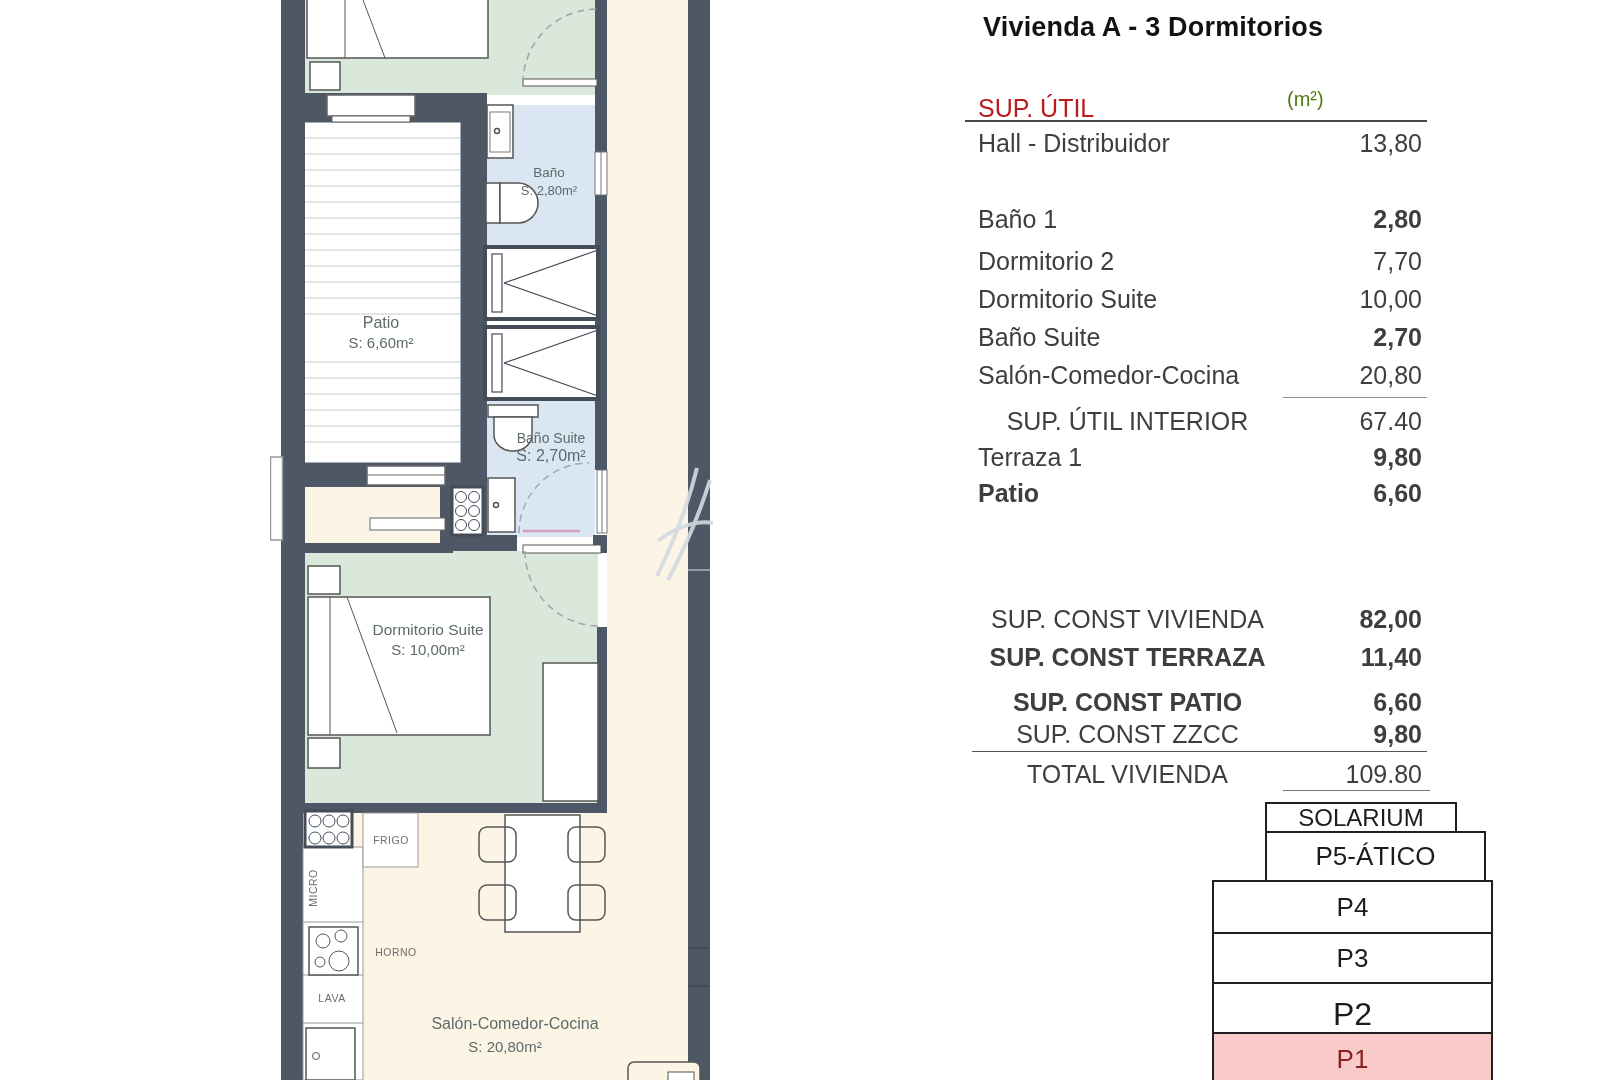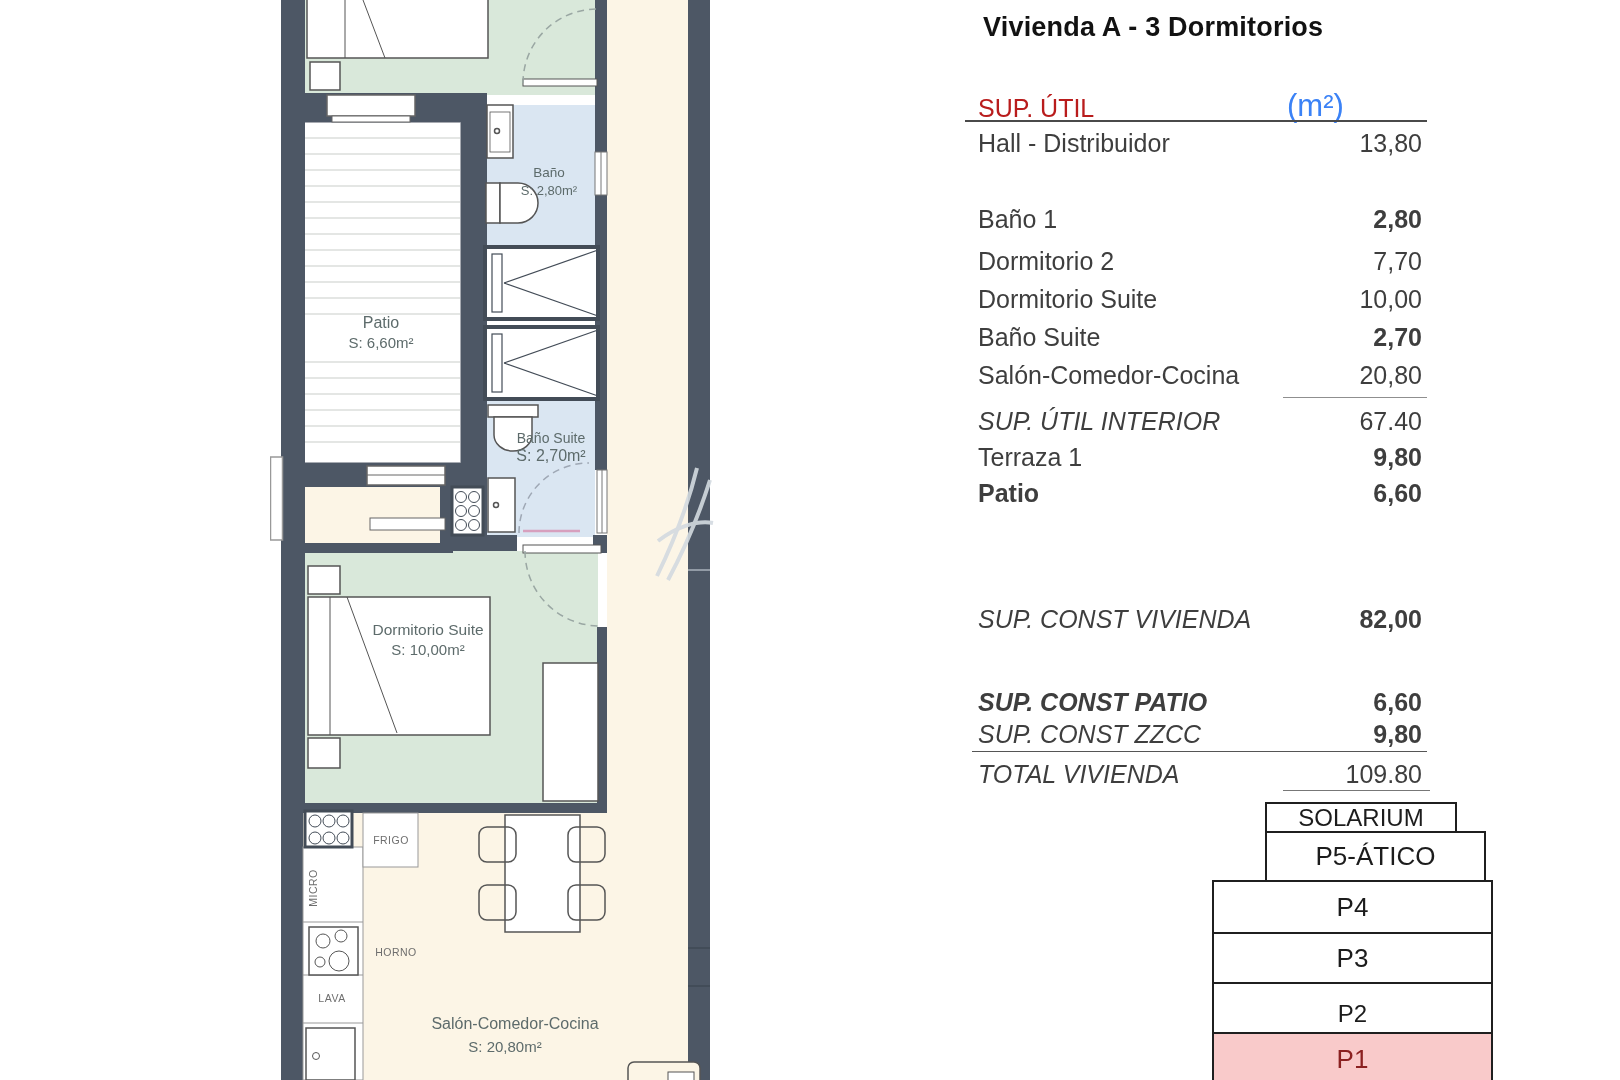--- a/index.html
+++ b/index.html
@@ -2,25 +2,25 @@
 <html><head>
 <meta charset="utf-8">
 <style>
   html,body{margin:0;padding:0;background:#fff;}
   #app{position:relative;width:1620px;height:1080px;overflow:hidden;background:#fff;
        font-family:"Liberation Sans",sans-serif;color:#3e3e3e;}
   .abs{position:absolute;}
   
   .title{position:absolute;left:983px;top:12px;font-size:27px;font-weight:bold;color:#121212;letter-spacing:0.2px;}
   .hdr-label{position:absolute;left:978px;top:94px;font-size:25px;color:#b91c1c;}
-  .hdr-unit{position:absolute;left:1287px;top:88px;font-size:31px;color:#3b82f6;}
+  .hdr-unit{position:absolute;left:1287px;top:88px;font-size:20px;color:#4d7c0f;}
   .hdr-line{position:absolute;left:965px;top:120px;width:462px;border-top:2px solid #4a4a4a;}
   .t-row{position:absolute;left:978px;width:444px;height:30px;font-size:25px;line-height:30px;}
   .t-row .lab{position:absolute;left:0;top:0;white-space:nowrap;}
-  .t-row .lab.ralign{width:299px;text-align:left;font-style:italic;}
+  .t-row .lab.ralign{width:299px;text-align:center;}
   .t-row .val{position:absolute;right:0;top:0;text-align:right;}
   .bold{font-weight:bold;}
   .interior-line{position:absolute;left:1283px;top:397px;width:144px;border-top:1.5px solid #8f8f8f;}
   .total-divider{position:absolute;left:972px;top:751px;width:455px;border-top:1.5px solid #555;}
   .total-underline{position:absolute;left:1283px;top:790px;width:147px;border-top:1.5px solid #777;}
   
   .lvl{position:absolute;border:2px solid #1f1f1f;background:#fff;color:#1c1c1c;
        font-size:25px;display:flex;align-items:center;justify-content:center;box-sizing:border-box;}
   .lvl.pink{background:#f9caca;color:#8b2121;}
   
@@ -274,35 +274,39 @@
   </div>
   <div class="t-row" style="top:478px;">
     <span class="lab bold">Patio</span>
     <span class="val bold">6,60</span>
   </div>
 
   <div class="t-row" style="top:604px;">
     <span class="lab ralign">SUP. CONST VIVIENDA</span>
     <span class="val bold">82,00</span>
   </div>
+  <div class="t-row" style="top:642px;">
+    <span class="lab ralign bold">SUP. CONST TERRAZA</span>
+    <span class="val bold">11,40</span>
+  </div>
   <div class="t-row" style="top:680px;margin-top:7px;">
     <span class="lab ralign bold">SUP. CONST PATIO</span>
     <span class="val bold">6,60</span>
   </div>
   <div class="t-row" style="top:719px;">
     <span class="lab ralign">SUP. CONST ZZCC</span>
     <span class="val bold">9,80</span>
   </div>
   <div class="total-divider"></div>
   <div class="t-row" style="top:759px;">
     <span class="lab ralign">TOTAL VIVIENDA</span>
     <span class="val">109.80</span>
   </div>
   <div class="total-underline"></div>
 
   <div class="lvl" style="left:1265px;top:802px;width:192px;height:31px;font-size:24px;">SOLARIUM</div>
   <div class="lvl" style="left:1265px;top:831px;width:221px;height:51px;font-size:26px;">P5-ÁTICO</div>
   <div class="lvl" style="left:1212px;top:880px;width:281px;height:54px;font-size:26px;">P4</div>
   <div class="lvl" style="left:1212px;top:932px;width:281px;height:52px;font-size:26px;">P3</div>
-  <div class="lvl" style="left:1212px;top:982px;width:281px;height:64px;font-size:24px;">P2</div>
+  <div class="lvl" style="left:1212px;top:982px;width:281px;height:64px;font-size:32px;">P2</div>
   <div class="lvl pink" style="left:1212px;top:1032px;width:281px;height:60px;font-size:26px;align-items:flex-start;padding-top:10px;">P1</div>
 
 </div>
 
 </body></html>

